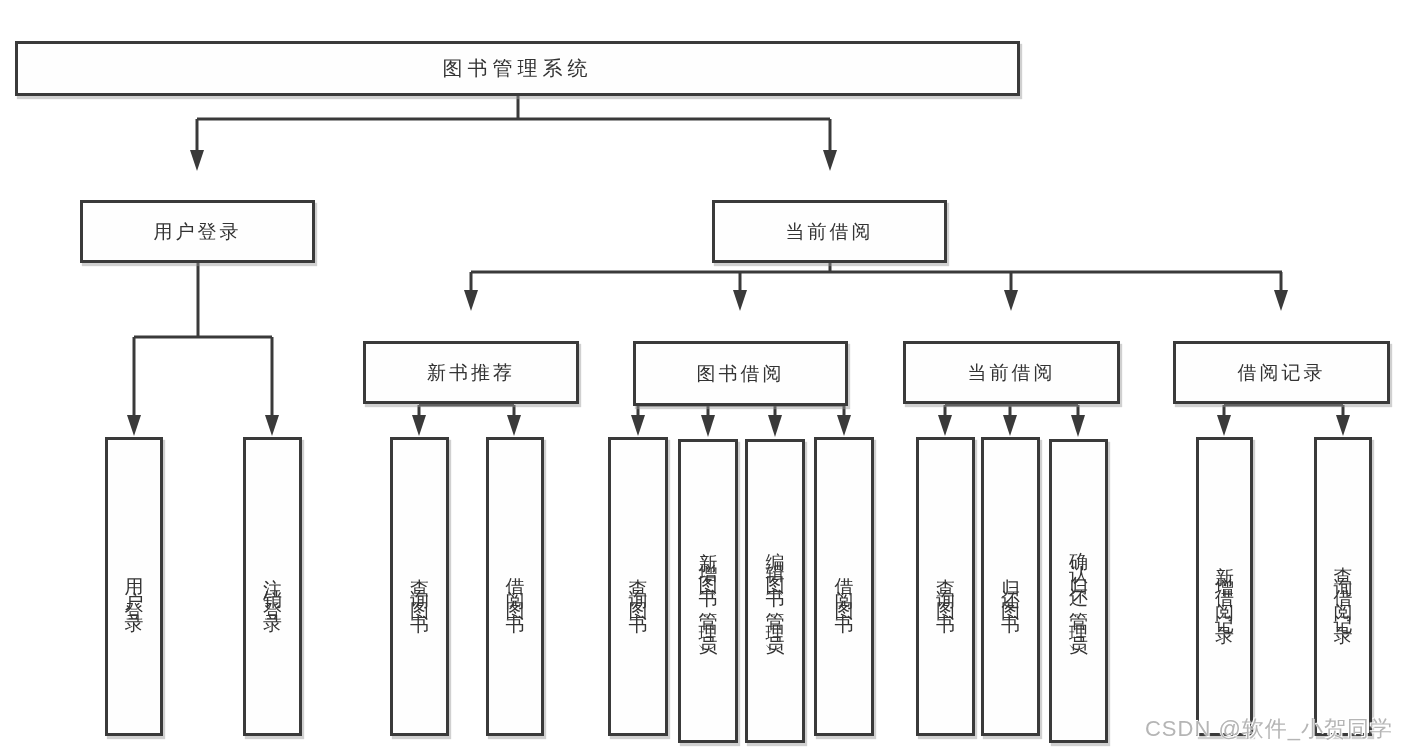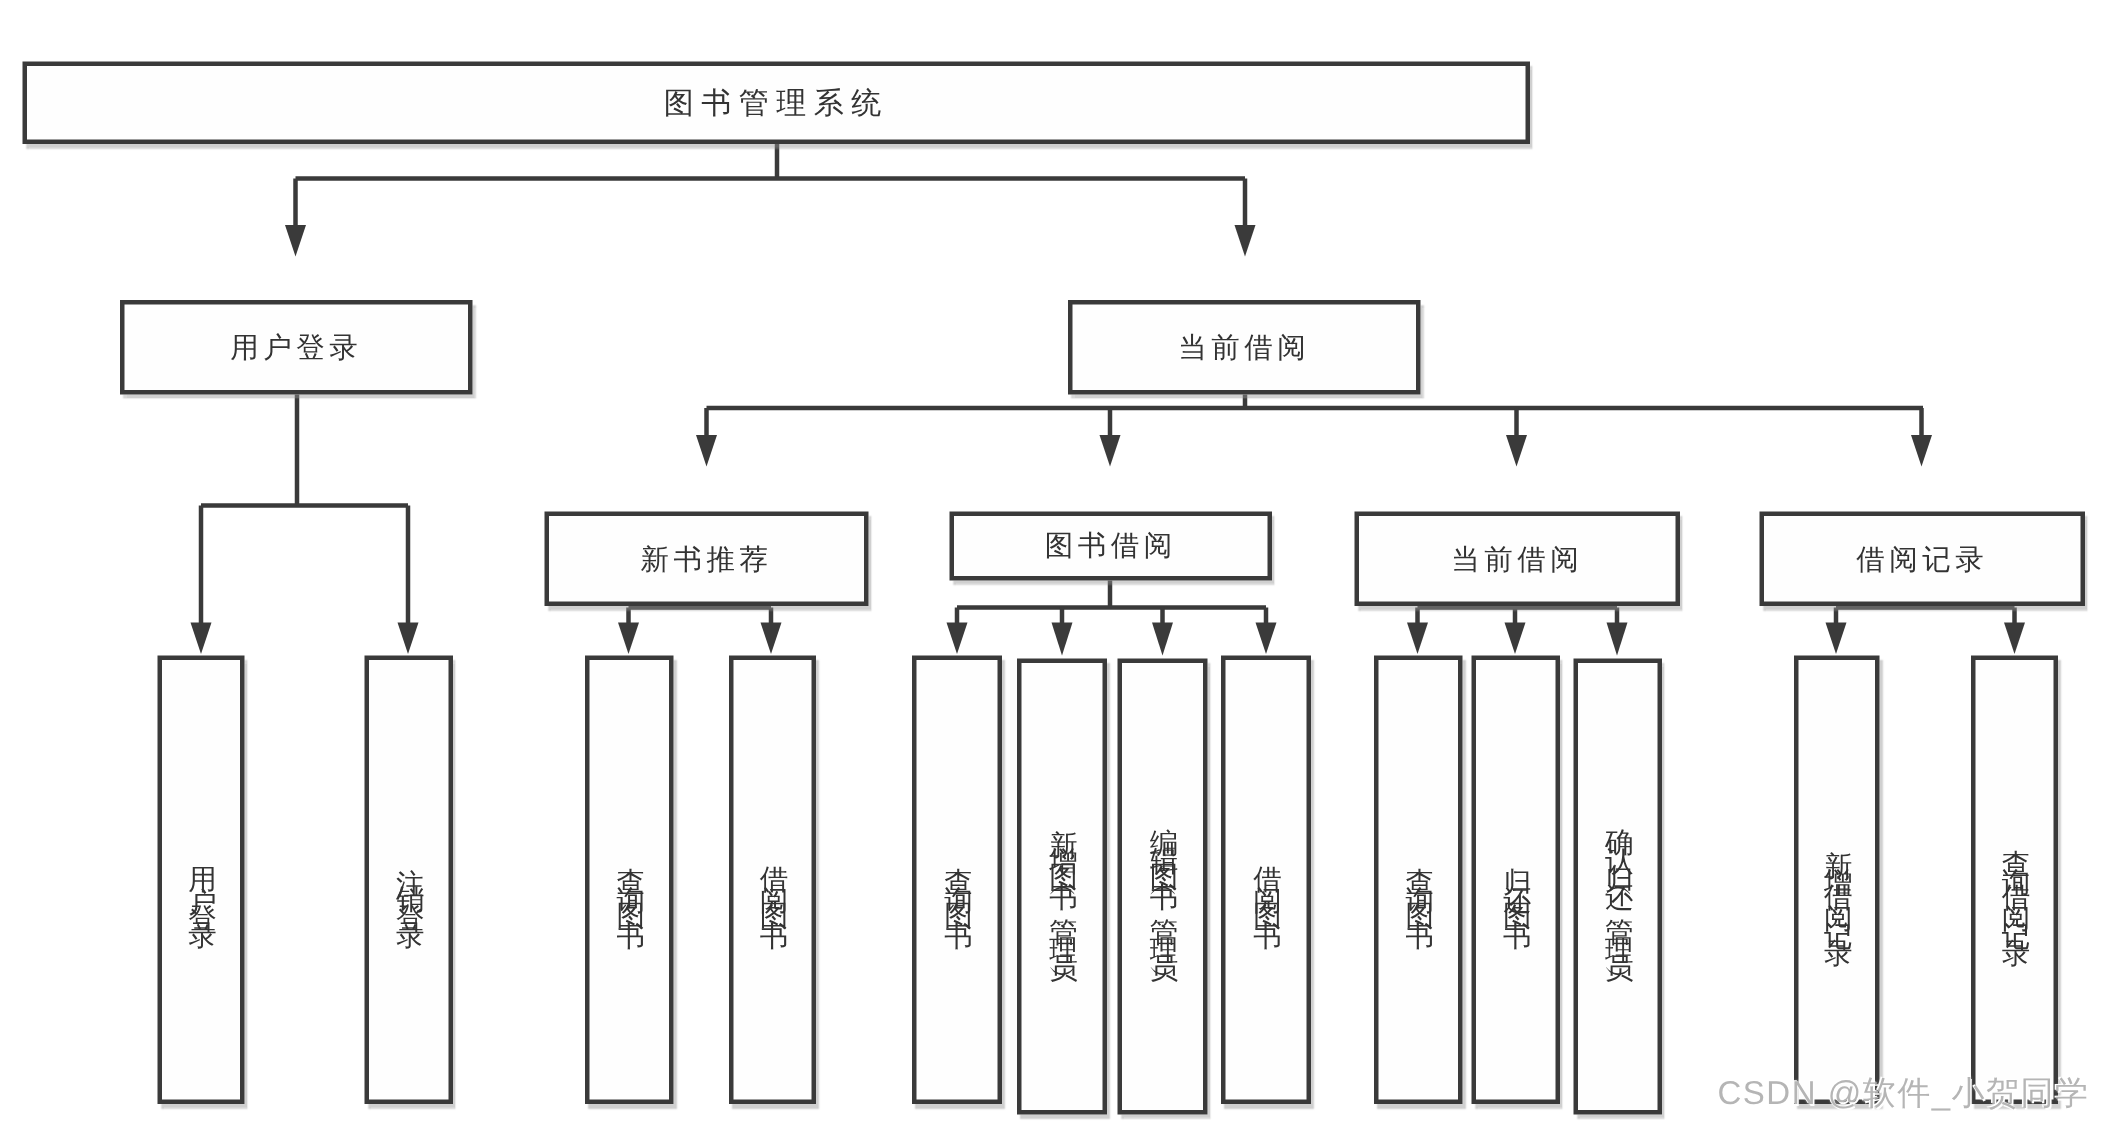--- a/index.html
+++ b/index.html
@@ -108,21 +108,21 @@
       <polygon points="1336,415 1350,415 1343,436"></polygon>
     </g>
   </svg>
 
   <div class="node h root" style="left:15px; top:13px; width:1005px; height:55px;">图书管理系统</div>
 
   <div class="node h" style="left:80px; top:172px; width:235px; height:63px;">用户登录</div>
   <div class="node h" style="left:712px; top:172px; width:235px; height:63px;">当前借阅</div>
 
   <div class="node h" style="left:363px; top:313px; width:216px; height:63px;">新书推荐</div>
-  <div class="node h" style="left:633px; top:313px; width:215px; height:46px;">图书借阅</div>
+  <div class="node h" style="left:633px; top:313px; width:215px; height:65px;">图书借阅</div>
   <div class="node h" style="left:1173px; top:313px; width:217px; height:63px;">借阅记录</div>
   <div class="node h" style="left:903px; top:313px; width:217px; height:63px;">当前借阅</div>
 
   <div class="node v" style="left:105px; top:437px; width:58px; height:299px;">
     <span>用户登录</span>
   </div>
   <div class="node v" style="left:243px; top:437px; width:59px; height:299px;">
     <span>注销登录</span>
   </div>
 

